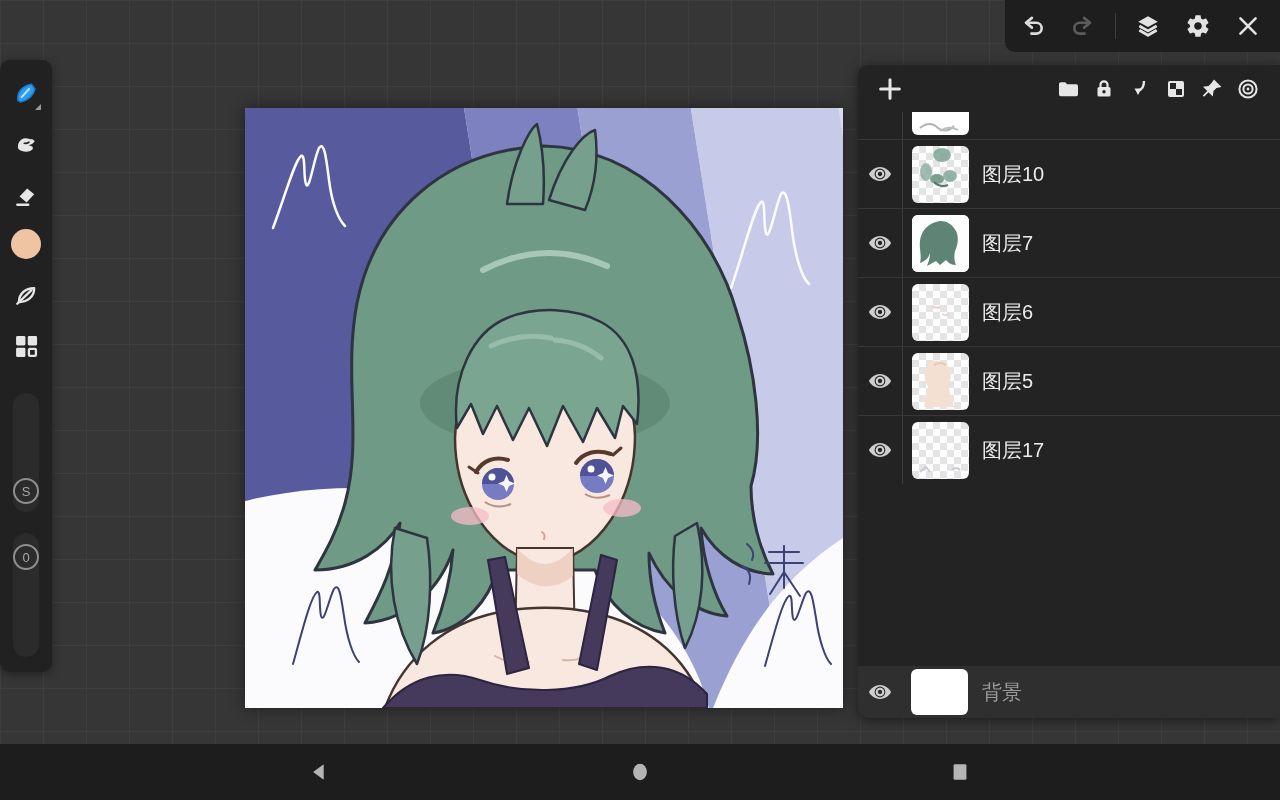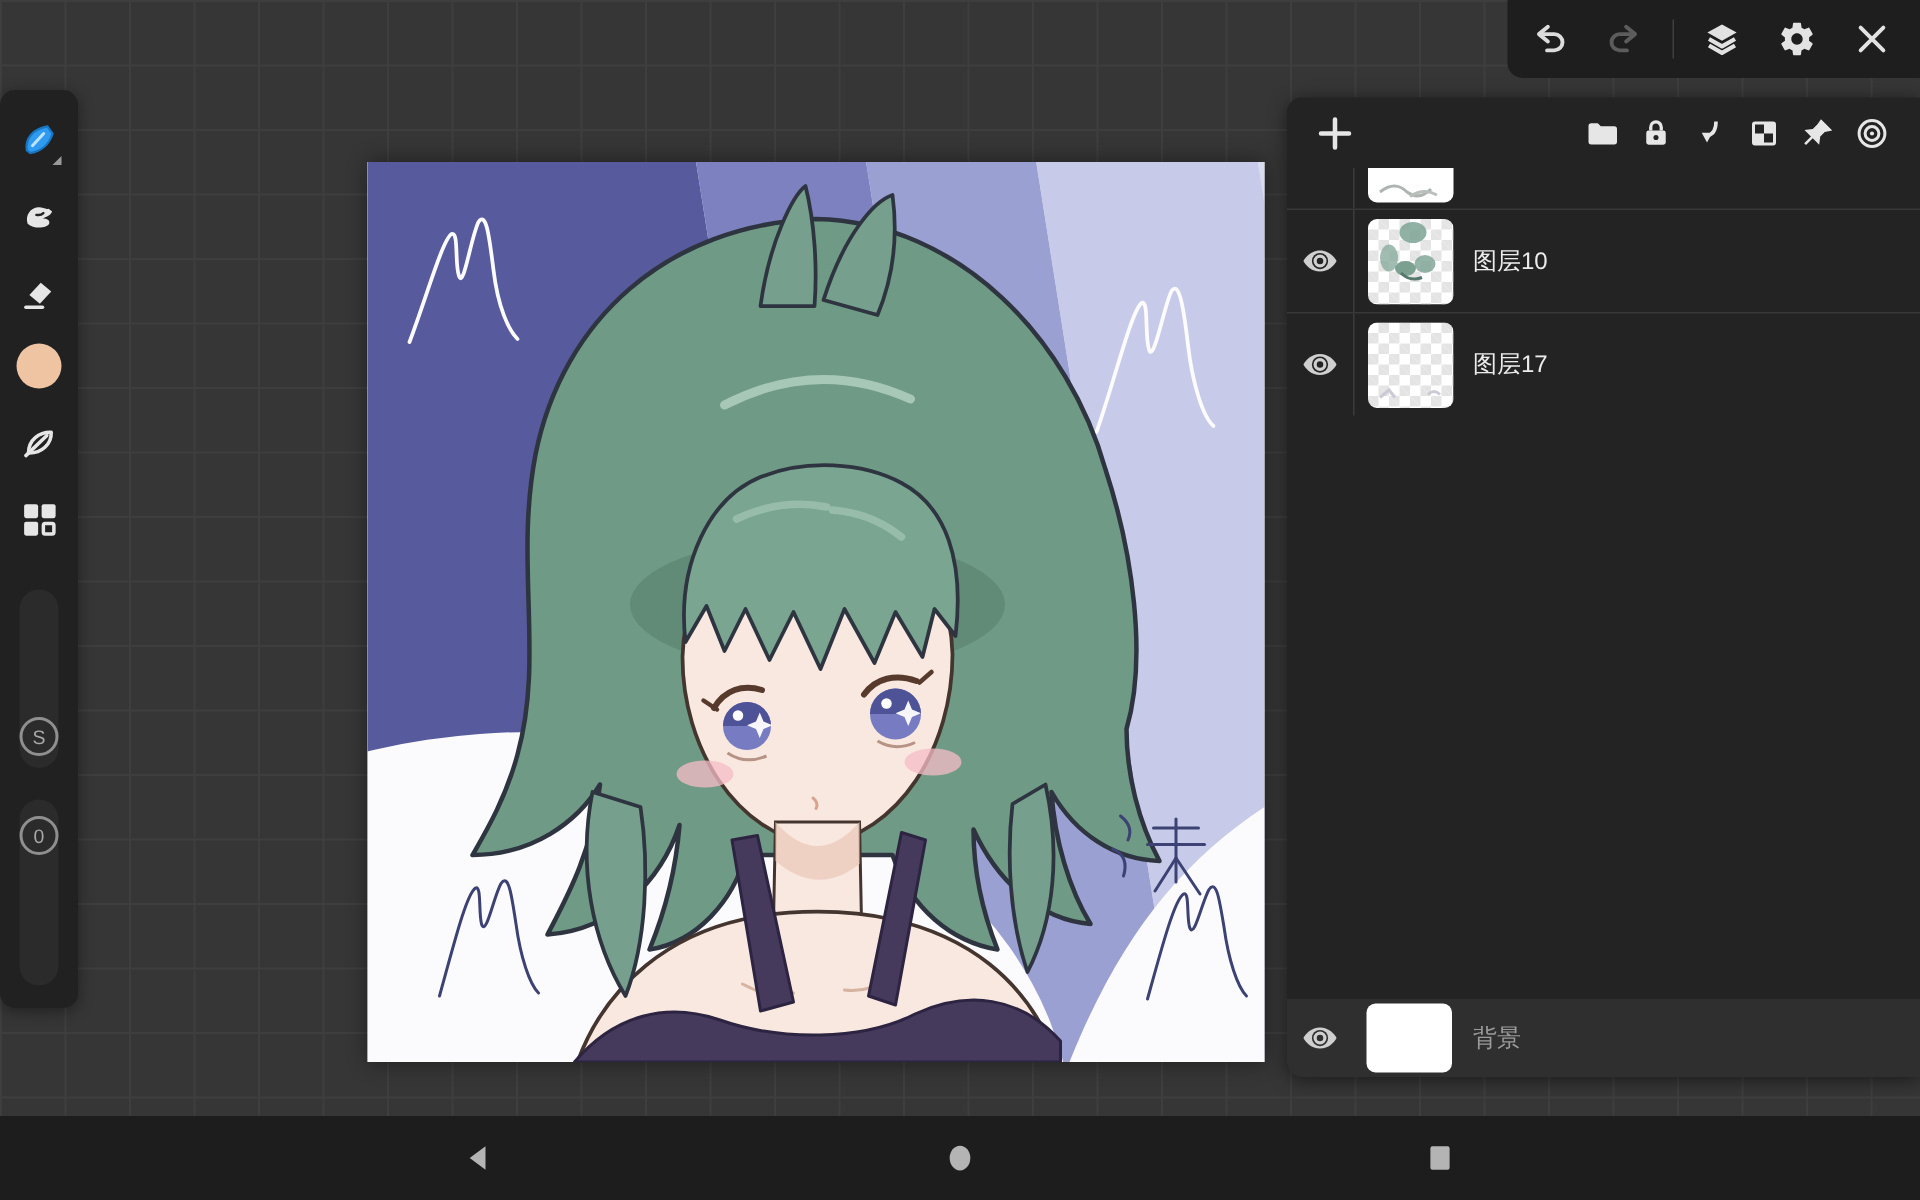--- a/index.html
+++ b/index.html
@@ -71,21 +71,21 @@
   .layer-row.partial .thumb-wrap{align-items:flex-start;}
   .thumb{width:57px;height:57px;border-radius:6px;background:#fff;overflow:hidden;flex:0 0 57px;}
   .thumb.checker{
     background-color:#fff;
     background-image:
       linear-gradient(45deg,#e4e4e4 25%,transparent 25%,transparent 75%,#e4e4e4 75%),
       linear-gradient(45deg,#e4e4e4 25%,transparent 25%,transparent 75%,#e4e4e4 75%);
     background-size:14px 14px;background-position:0 0,7px 7px;
   }
   .thumb svg{display:block;width:57px;height:57px;}
-  .layer-name{color:#ececec;font-size:16px;margin-left:13px;white-space:nowrap;}
+  .layer-name{color:#ececec;font-size:20px;margin-left:13px;white-space:nowrap;}
   .bg-row{position:absolute;left:0;right:0;bottom:0;height:52px;background:#2f2f2f;
     display:flex;align-items:center;}
   .bg-row .thumb-wrap{border-left:none;}
   .bg-row .thumb{width:55px;height:46px;}
   .bg-row .layer-name{color:#9b9b9b;}
   
   .nav-bar{position:absolute;left:0;bottom:0;width:1280px;height:56px;background:#1d1d1d;
     display:flex;align-items:center;}
   .nav-btn{position:absolute;width:60px;height:56px;border:none;background:none;
     display:flex;align-items:center;justify-content:center;padding:0;cursor:pointer;}
@@ -356,20 +356,74 @@
       </div>
       <div class="layer-row">
         <button class="eye-btn">
           <svg width="26" height="26" viewBox="0 0 24 24">
             <path d="M12 5.5 C6.8 5.5 3.2 9.2 1.8 12 C3.2 14.8 6.8 18.5 12 18.5 C17.2 18.5 20.8 14.8 22.2 12 C20.8 9.2 17.2 5.5 12 5.5 Z" fill="#cfcfcf"></path>
             <circle cx="12" cy="12" r="5" fill="#232323"></circle>
             <circle cx="12" cy="12" r="3" fill="none" stroke="#cfcfcf" stroke-width="2"></circle>
           </svg>
         </button>
         <div class="thumb-wrap">
+          <div class="thumb">
+            <svg viewBox="0 0 57 57">
+              <rect width="57" height="57" fill="#fdfdfd"></rect>
+              <path d="M28,6 C16,8 9,16 8,26 C7,34 10,40 8,48 C14,46 17,42 18,38 C18,44 16,48 15,51 L24,46 L28,50 L34,45 C36,48 40,50 44,50 C42,45 42,40 43,36 C46,30 47,22 44,16 C40,9 35,6 28,6 Z" fill="#5d8474"></path>
+            </svg>
+          </div>
+        </div>
+        <div class="layer-name">图层7</div>
+      </div>
+      <div class="layer-row">
+        <button class="eye-btn">
+          <svg width="26" height="26" viewBox="0 0 24 24">
+            <path d="M12 5.5 C6.8 5.5 3.2 9.2 1.8 12 C3.2 14.8 6.8 18.5 12 18.5 C17.2 18.5 20.8 14.8 22.2 12 C20.8 9.2 17.2 5.5 12 5.5 Z" fill="#cfcfcf"></path>
+            <circle cx="12" cy="12" r="5" fill="#232323"></circle>
+            <circle cx="12" cy="12" r="3" fill="none" stroke="#cfcfcf" stroke-width="2"></circle>
+          </svg>
+        </button>
+        <div class="thumb-wrap">
+          <div class="thumb checker">
+            <svg viewBox="0 0 57 57">
+              <path d="M20,22 q4,3 8,1" stroke="#e3cfc6" stroke-width="2" fill="none"></path>
+              <path d="M30,30 q4,2 7,0" stroke="#ead7cf" stroke-width="2" fill="none"></path>
+            </svg>
+          </div>
+        </div>
+        <div class="layer-name">图层6</div>
+      </div>
+      <div class="layer-row">
+        <button class="eye-btn">
+          <svg width="26" height="26" viewBox="0 0 24 24">
+            <path d="M12 5.5 C6.8 5.5 3.2 9.2 1.8 12 C3.2 14.8 6.8 18.5 12 18.5 C17.2 18.5 20.8 14.8 22.2 12 C20.8 9.2 17.2 5.5 12 5.5 Z" fill="#cfcfcf"></path>
+            <circle cx="12" cy="12" r="5" fill="#232323"></circle>
+            <circle cx="12" cy="12" r="3" fill="none" stroke="#cfcfcf" stroke-width="2"></circle>
+          </svg>
+        </button>
+        <div class="thumb-wrap">
+          <div class="thumb checker">
+            <svg viewBox="0 0 57 57">
+              <path d="M14,14 q4,-8 12,-6 q10,2 12,10 q2,8 -2,14 l6,22 H12 l4,-20 q-6,-10 -2,-20 Z" fill="#f4e0d2"></path>
+              <path d="M22,12 q6,-4 12,0" stroke="#e8c8b4" stroke-width="2" fill="none"></path>
+            </svg>
+          </div>
+        </div>
+        <div class="layer-name">图层5</div>
+      </div>
+      <div class="layer-row">
+        <button class="eye-btn">
+          <svg width="26" height="26" viewBox="0 0 24 24">
+            <path d="M12 5.5 C6.8 5.5 3.2 9.2 1.8 12 C3.2 14.8 6.8 18.5 12 18.5 C17.2 18.5 20.8 14.8 22.2 12 C20.8 9.2 17.2 5.5 12 5.5 Z" fill="#cfcfcf"></path>
+            <circle cx="12" cy="12" r="5" fill="#232323"></circle>
+            <circle cx="12" cy="12" r="3" fill="none" stroke="#cfcfcf" stroke-width="2"></circle>
+          </svg>
+        </button>
+        <div class="thumb-wrap">
           <div class="thumb checker">
             <svg viewBox="0 0 57 57">
               <path d="M8,50 l6,-5 4,5" stroke="#c9cad6" stroke-width="2" fill="none"></path>
               <path d="M40,48 q4,-4 8,0" stroke="#c9cad6" stroke-width="2" fill="none"></path>
             </svg>
           </div>
         </div>
         <div class="layer-name">图层17</div>
       </div>
     </div>

